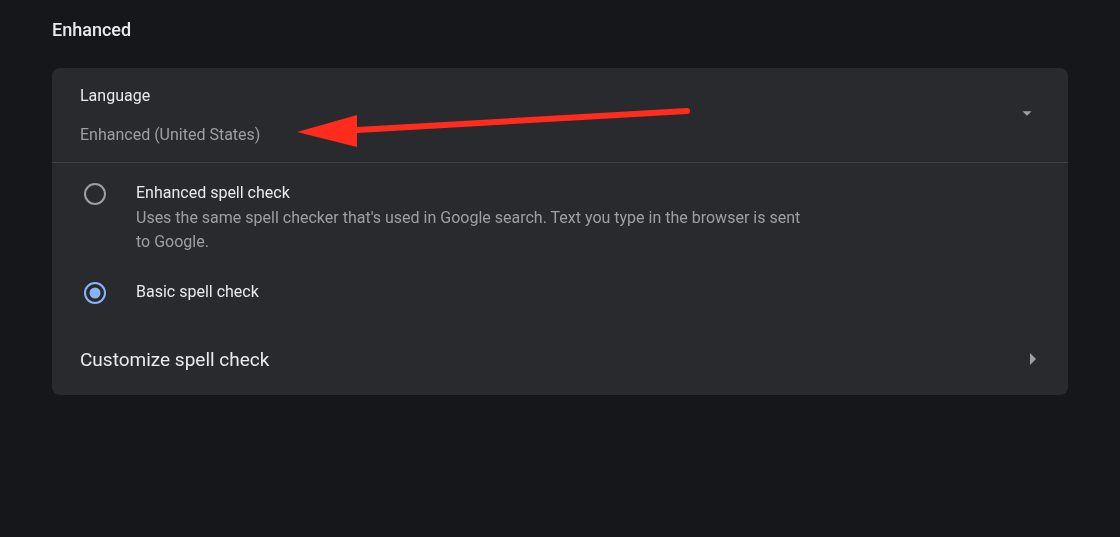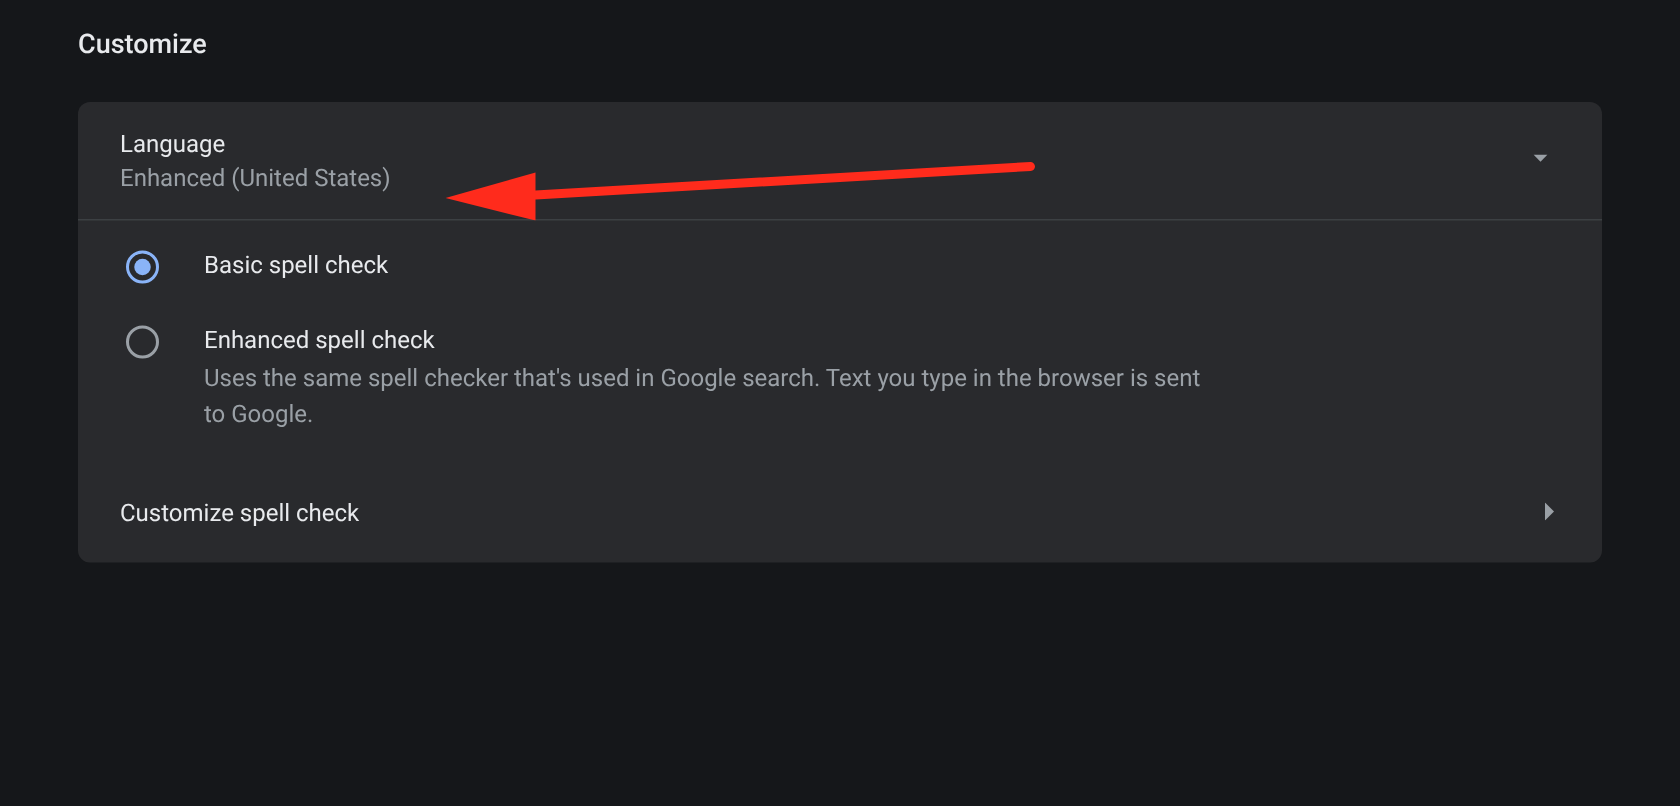--- a/index.html
+++ b/index.html
@@ -35,21 +35,21 @@
       padding: 18px 30px 18px 28px;
       min-height: 70px;
       position: relative;
     }
     .row-border-bottom {
       border-bottom: 1px solid #3c4043;
     }
     .row-col {
       display: flex;
       flex-direction: column;
-      gap: 4px;
+      gap: 20px;
     }
     .row-title {
       font-size: 16px;
       color: #e8eaed;
     }
     .row-subvalue {
       font-size: 16px;
       color: #9aa0a6;
     }
     .chevron {
@@ -119,35 +119,35 @@
       max-width: 680px;
       line-height: 1.5;
     }
     .link-row {
       display: flex;
       align-items: center;
       justify-content: space-between;
       padding: 20px 30px 24px 28px;
     }
     .link-row .row-title {
-      font-size: 16px;
+      font-size: 19px;
       text-align: center;
     }
     
     .annotation-arrow {
       position: absolute;
       left: 245px;
       top: 37px;
       pointer-events: none;
     }
   </style>
 </head>
 <body>
 
-<div class="page-title">Customize</div>
+<div class="page-title">Enhanced</div>
 
 <div class="panel">
 
   <div class="row row-border-bottom">
     <div class="row-col">
       <div class="row-title">Language</div>
       <div class="row-subvalue">Enhanced (United States)</div>
     </div>
     <span class="chevron">
       <svg width="22" height="22" viewBox="0 0 24 24">
@@ -157,30 +157,30 @@
 
     <svg class="annotation-arrow" width="400" height="42">
       <line x1="390" y1="6" x2="60" y2="25" stroke="#ff2b1c" stroke-width="6" stroke-linecap="round"></line>
       <polygon points="0,27 60,10 60,42" fill="#ff2b1c"></polygon>
     </svg>
   </div>
 
 
   <div class="options">
     <div class="option">
-      <div class="radio selected"></div>
-      <div class="option-text">
-        <div class="opt-title">Basic spell check</div>
-      </div>
-    </div>
-    <div class="option">
       <div class="radio"></div>
       <div class="option-text">
         <div class="opt-title">Enhanced spell check</div>
         <div class="opt-desc">Uses the same spell checker that's used in Google search. Text you type in the browser is sent to Google.</div>
+      </div>
+    </div>
+    <div class="option">
+      <div class="radio selected"></div>
+      <div class="option-text">
+        <div class="opt-title">Basic spell check</div>
       </div>
     </div>
   </div>
 
   <div class="link-row">
     <div class="row-title">Customize spell check</div>
     <span class="caret-right">
       <svg width="10" height="12" viewBox="0 0 10 12">
           <path fill="currentColor" d="M2 0 L8 6 L2 12 Z"></path>
         </svg>

